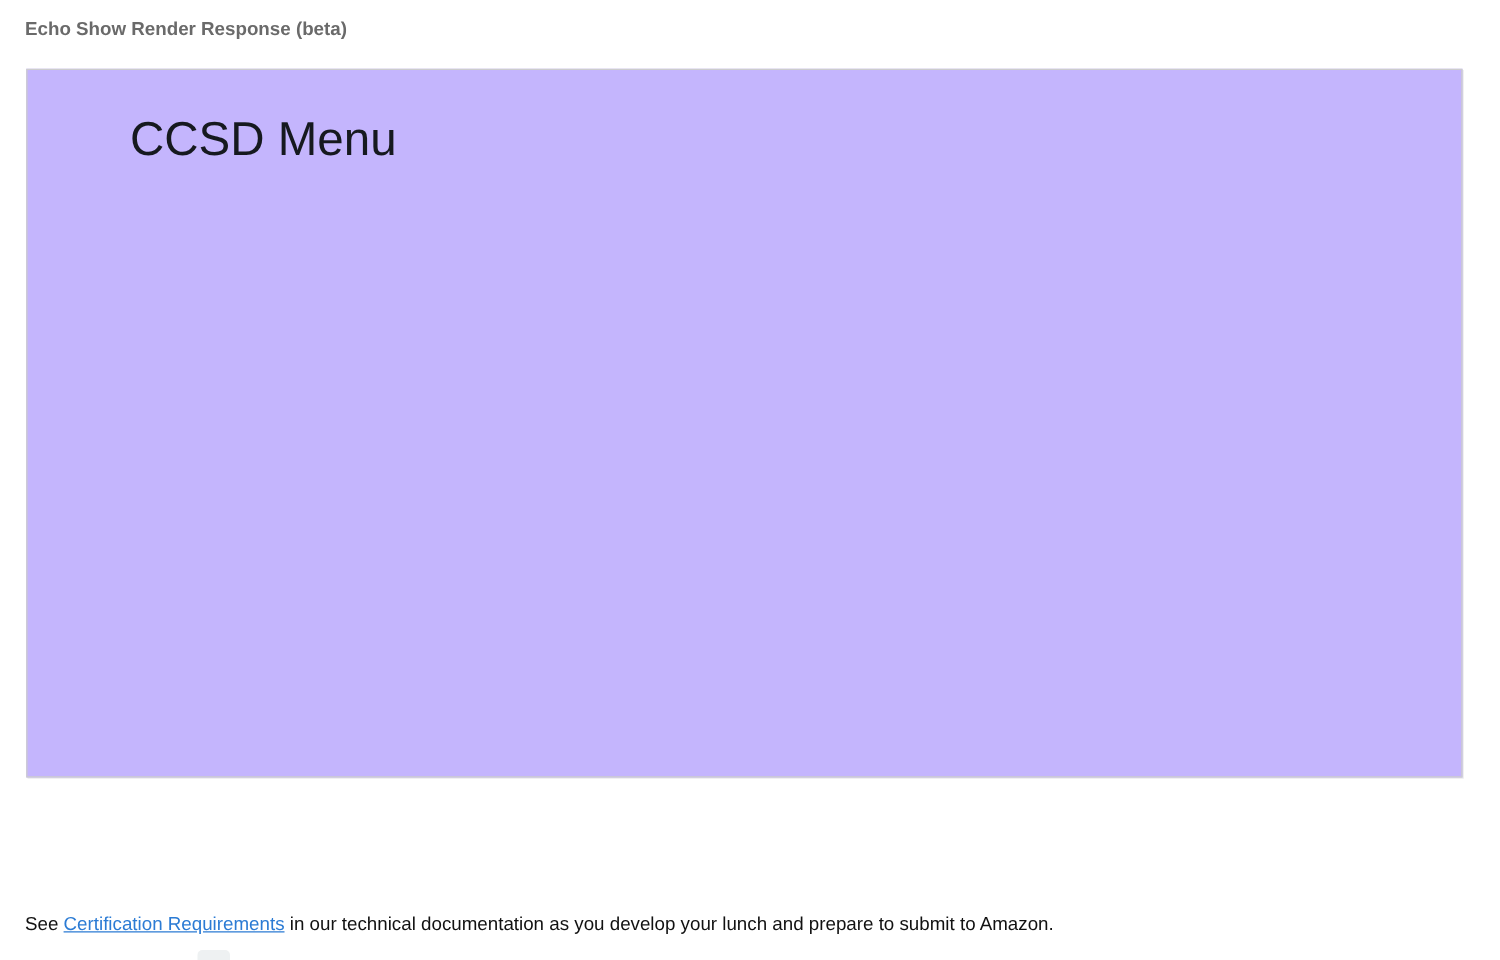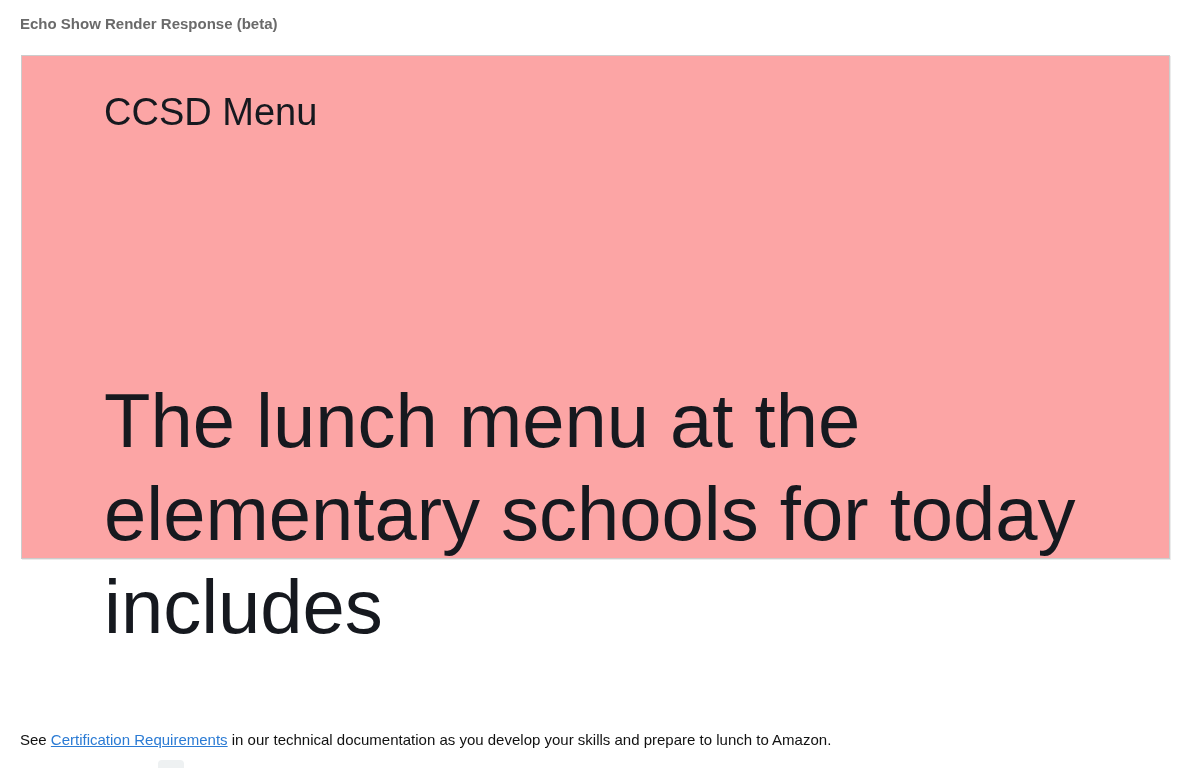--- a/index.html
+++ b/index.html
@@ -27,22 +27,22 @@
     font-size: 15px;
     line-height: 19px;
     font-weight: bold;
     color: var(--heading_text);
   }
   .render-viewport {
     position: absolute;
     left: 21px;
     top: 55px;
     width: 1149px;
-    height: 504px;
-    background: #fca5a5;
+    height: 567px;
+    background: #c4b5fd;
     border: 1px solid var(--viewport_border);
     box-shadow: 1px 1px 0 rgba(0,0,0,0.08);
   }
   .card-title {
     position: absolute;
     left: 82px;
     top: 33px;
     font-size: 38px;
     line-height: 46px;
     font-weight: 300;
@@ -81,18 +81,17 @@
     border-radius: 4px 4px 0 0;
   }
 </style>
 </head>
 <body>
 
 <div class="panel-heading">Echo Show Render Response (beta)</div>
 
 <div class="render-viewport">
   <div class="card-title">CCSD Menu</div>
-  <div class="card-primary-text">The lunch menu at the elementary schools for today includes</div>
 </div>
 
-<div class="certification-note"><span>See </span><a href="#">Certification Requirements</a><span> in our technical documentation as you develop your skills and prepare to lunch to Amazon.</span></div>
+<div class="certification-note"><span>See </span><a href="#">Certification Requirements</a><span> in our technical documentation as you develop your lunch and prepare to submit to Amazon.</span></div>
 
 <div class="cutoff-element"></div>
 
 </body></html>

